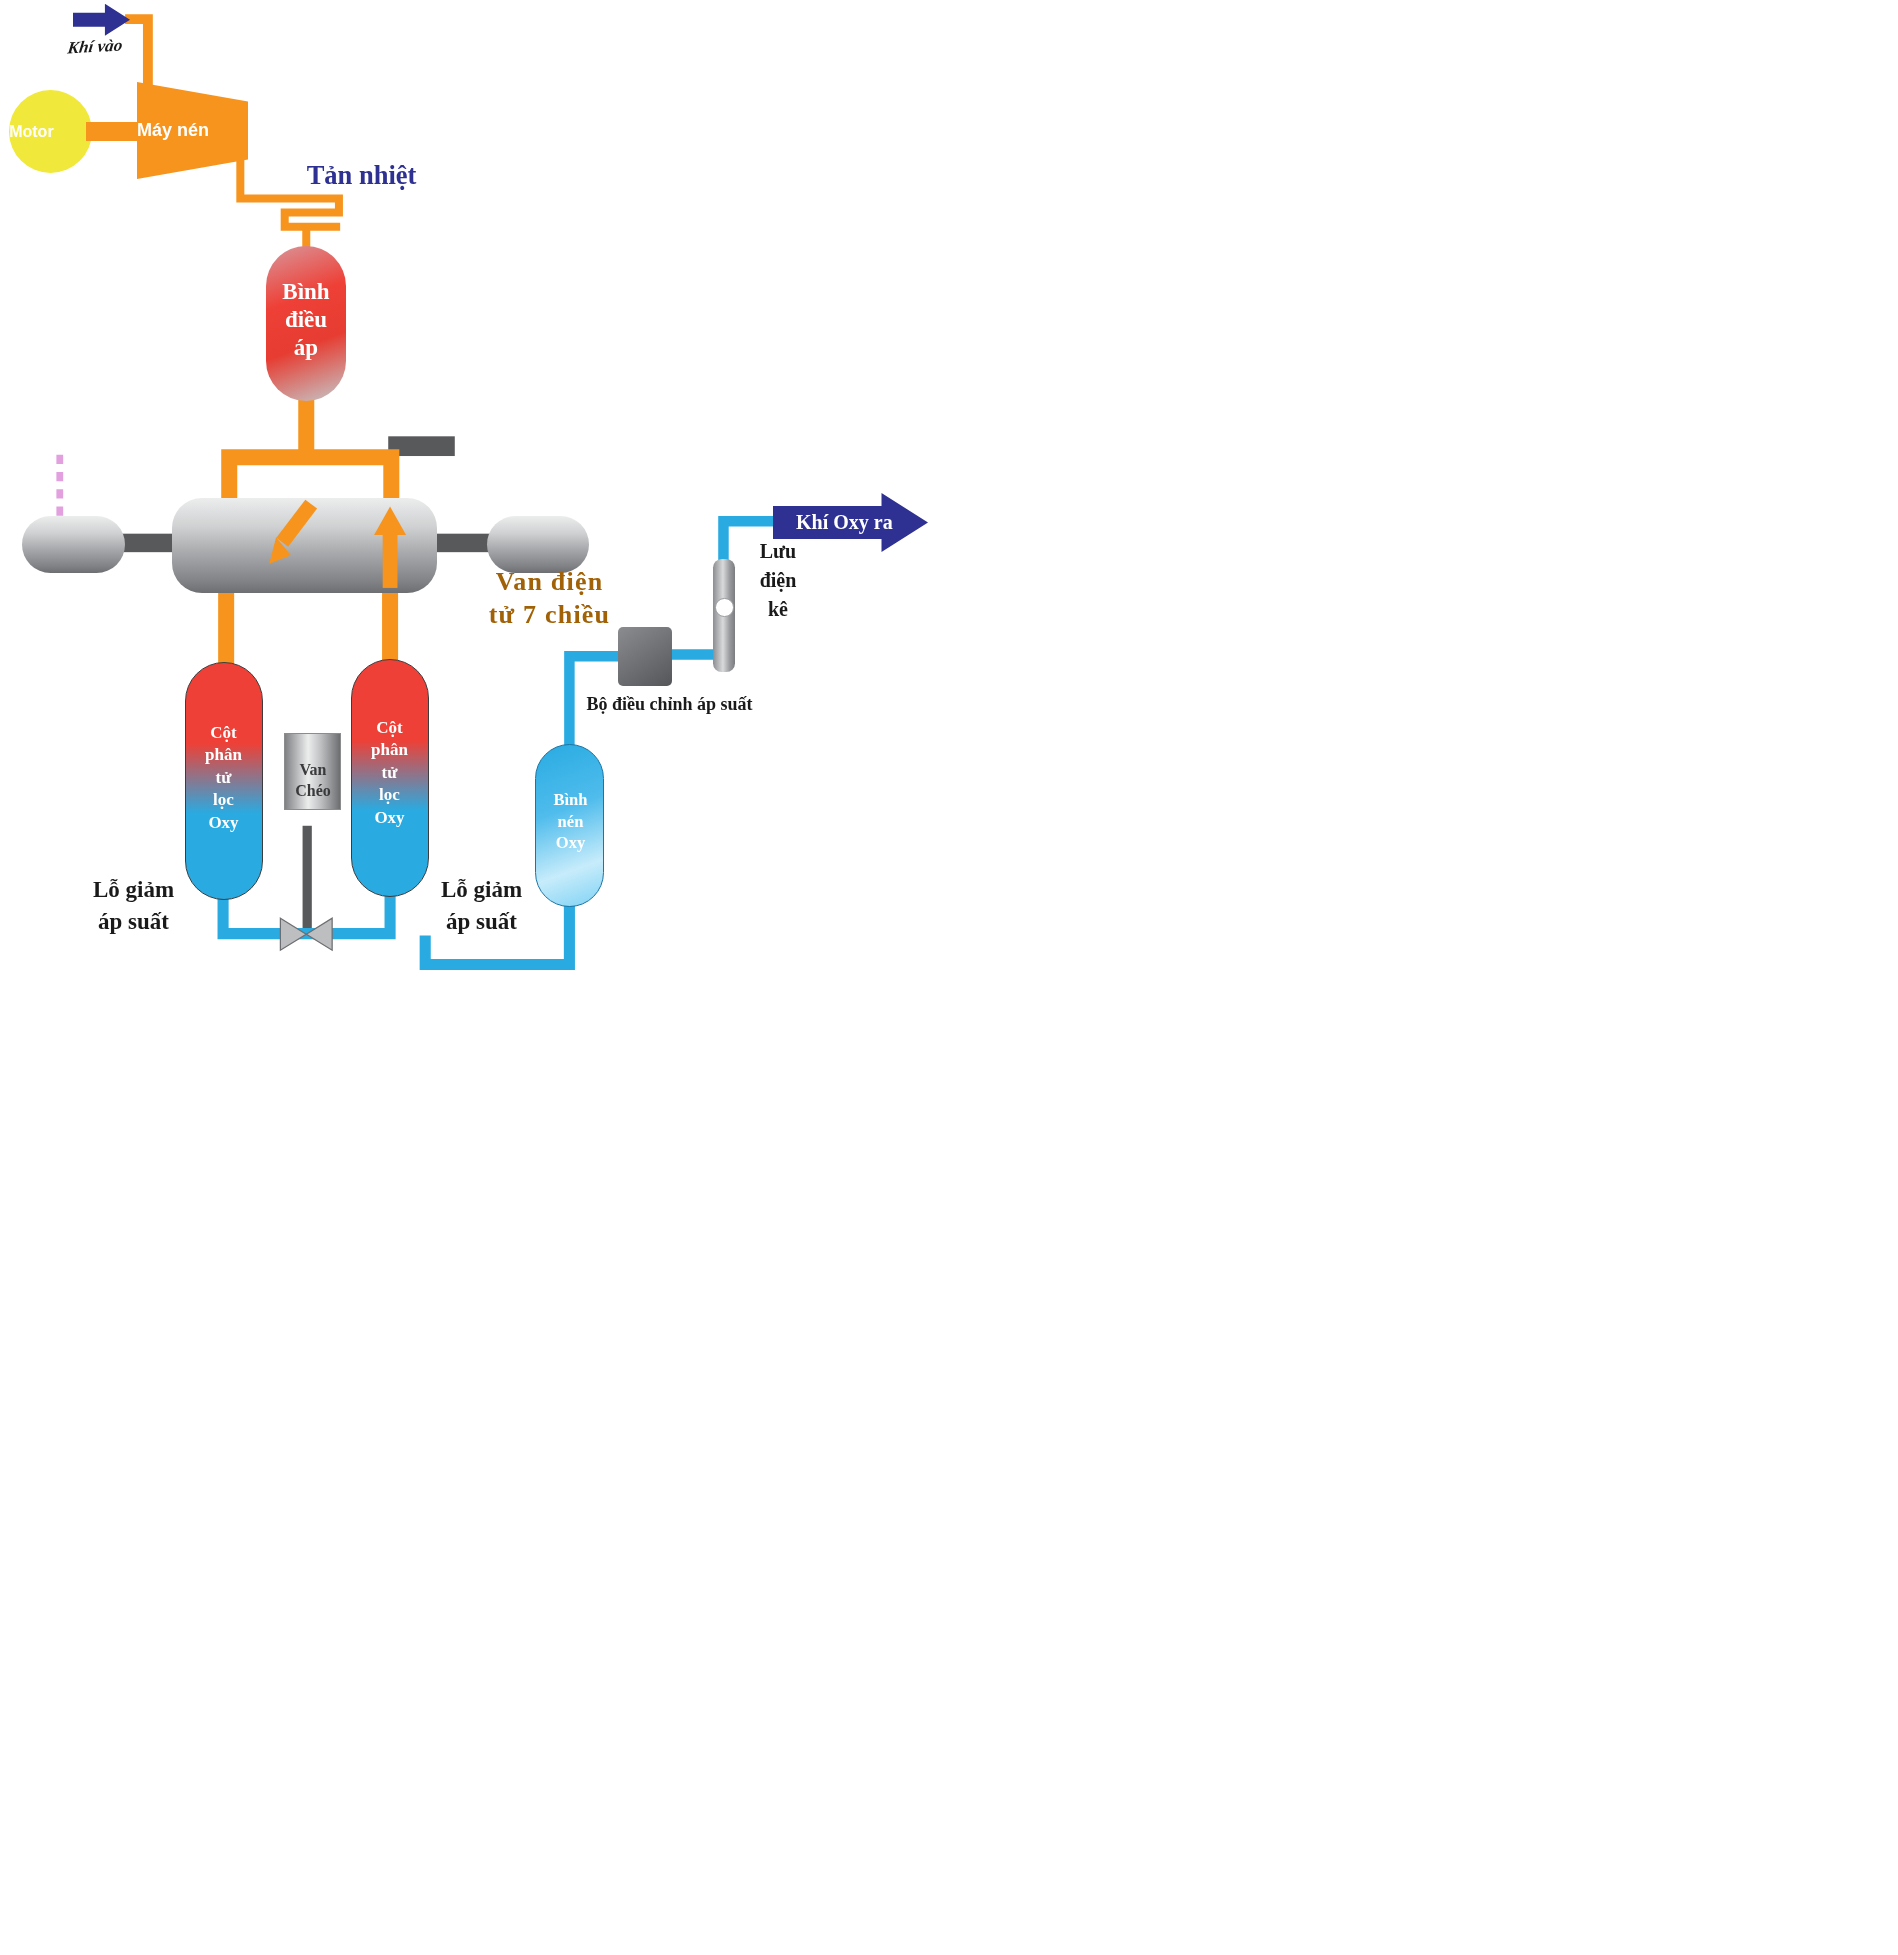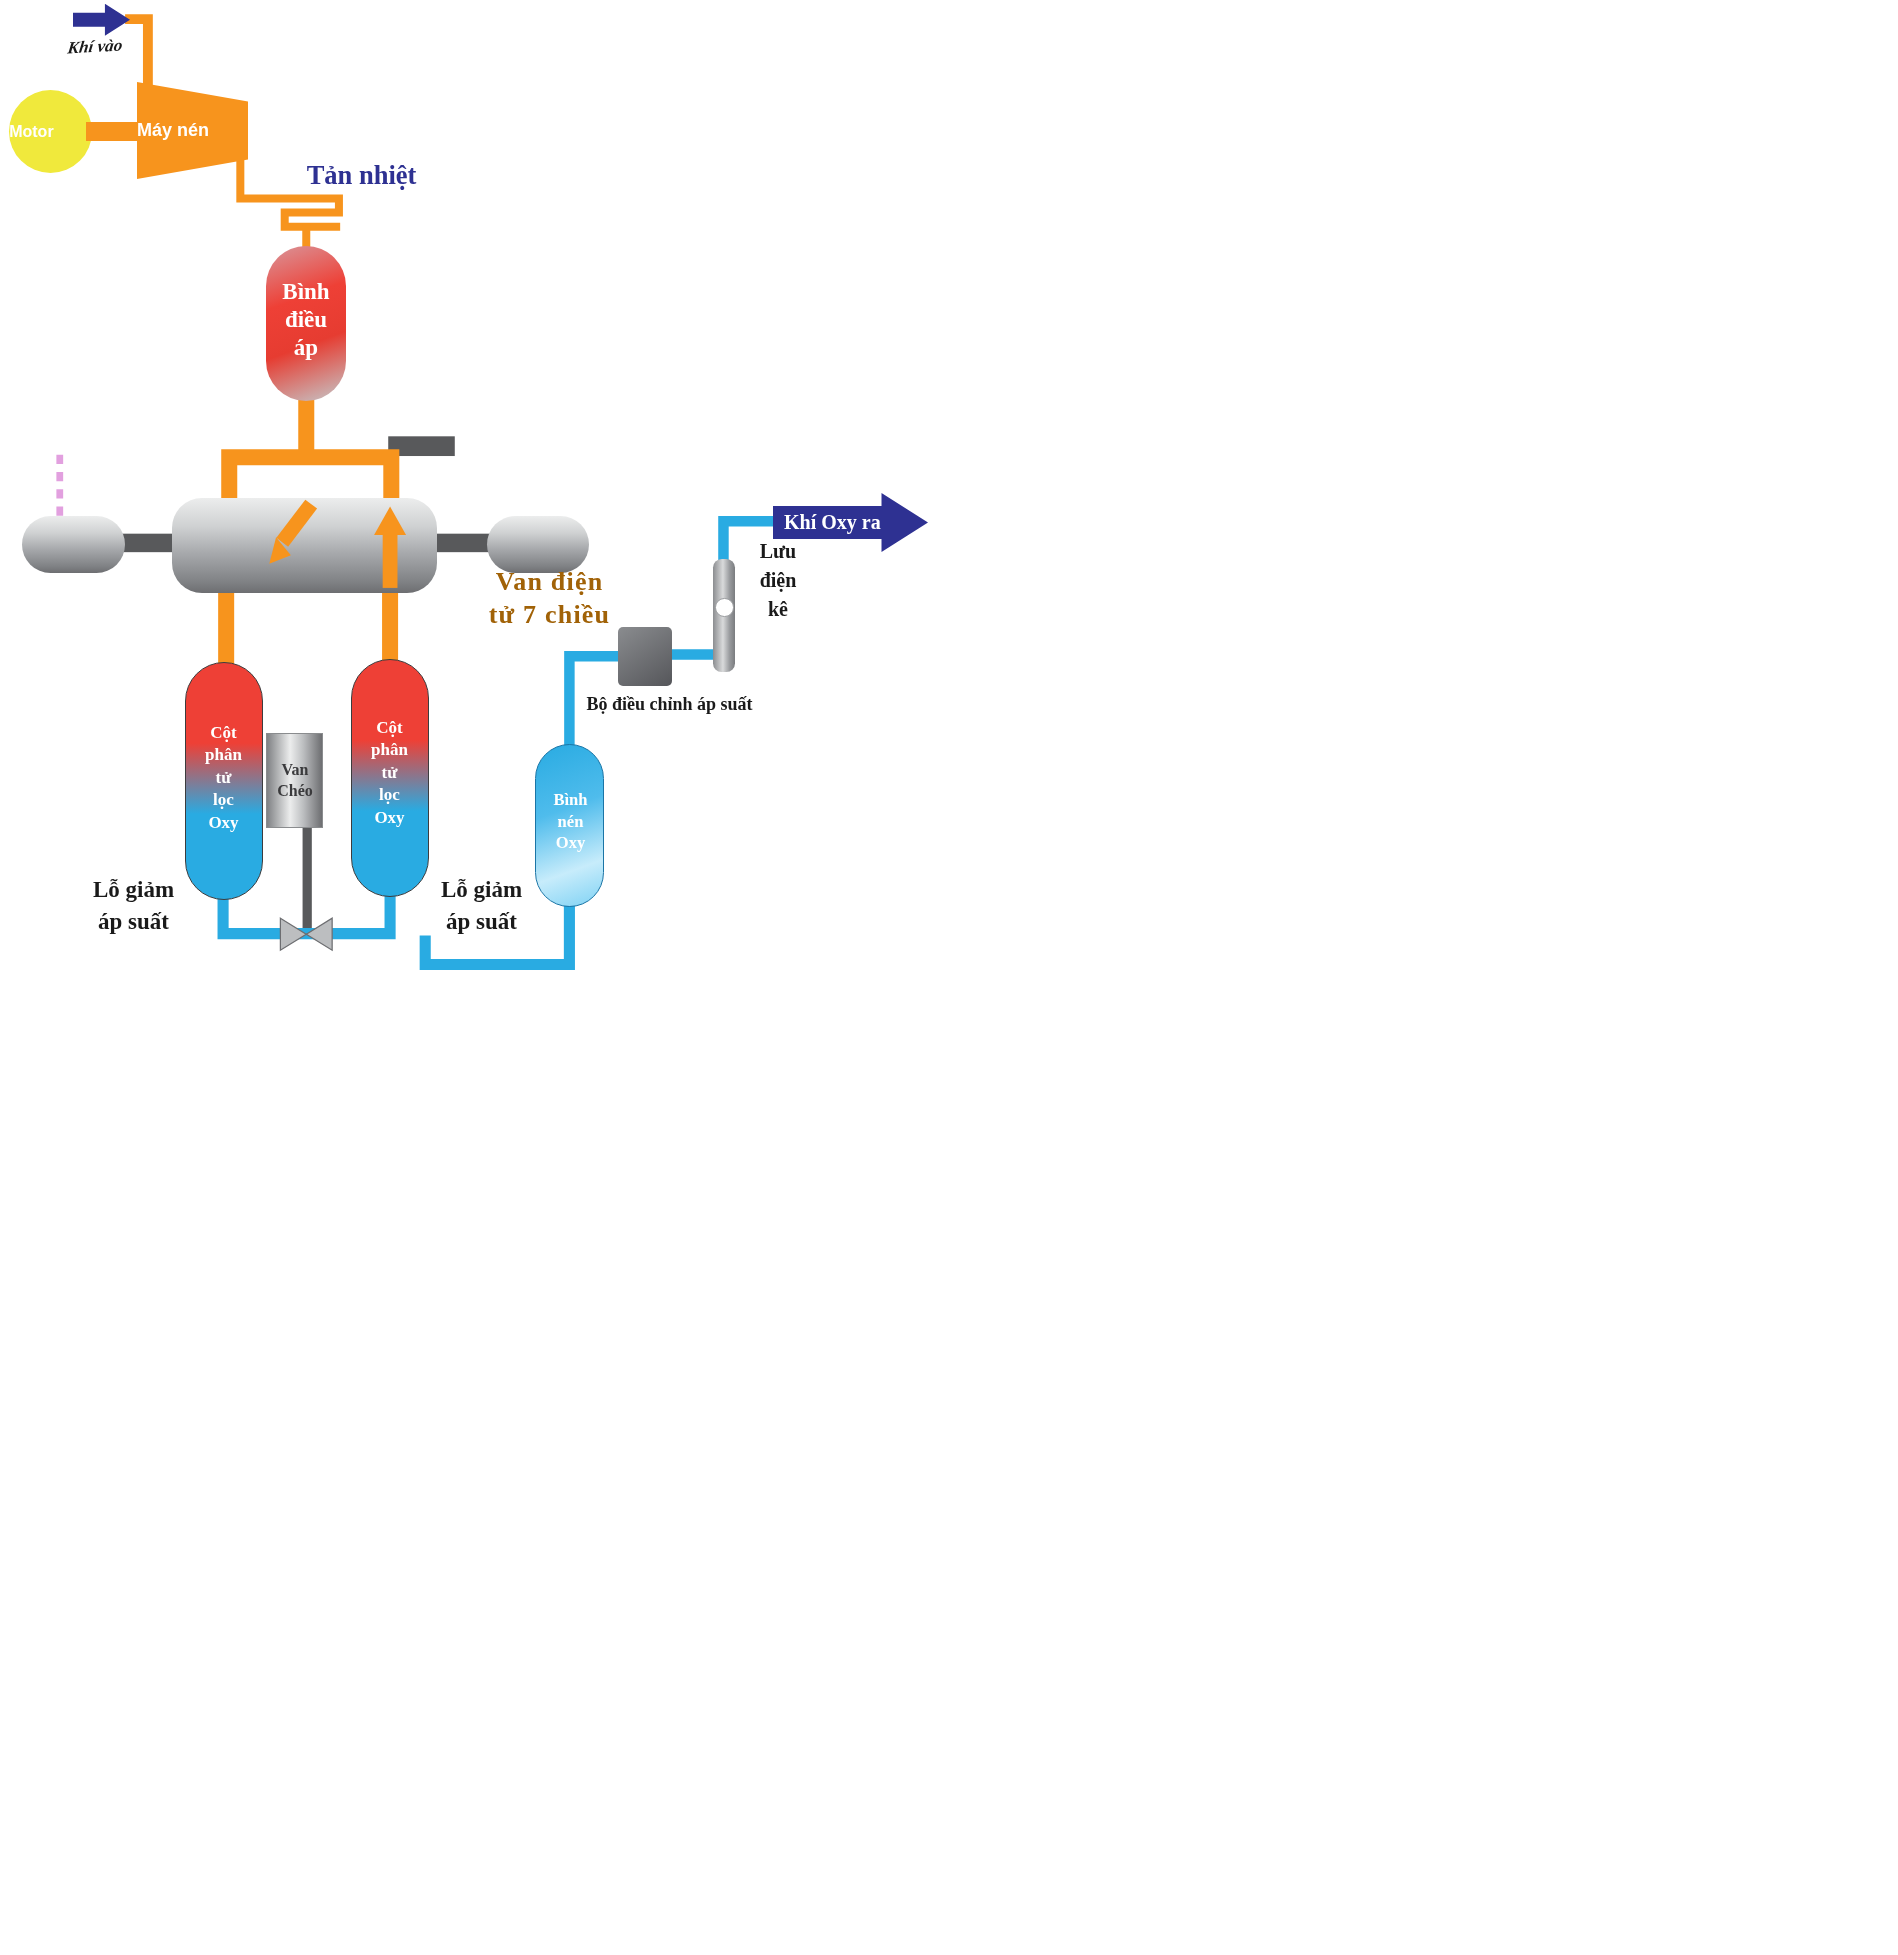--- a/index.html
+++ b/index.html
@@ -98,21 +98,21 @@
               background:linear-gradient(180deg,#ee4036 0%,#ee4036 34%,#29abe2 64%,#29abe2 100%)">
     <div class="lbl white" style="left:0;top:57px;width:75px;font-size:17px;line-height:1.32">
       <div>Cột</div>
       <div>phân</div>
       <div>tử</div>
       <div>lọc</div>
       <div>Oxy</div>
     </div>
   </div>
 
-  <div class="abs" style="left:266px;top:733px;width:57px;height:95px;border:0.6px solid #8a8c8e;
+  <div class="abs" style="left:284px;top:733px;width:57px;height:77px;border:0.6px solid #8a8c8e;
               background:linear-gradient(90deg,#7f8184 0%,#eceded 42%,#bcbec0 66%,#6d6e71 100%)">
     <div class="lbl" style="left:0;top:26px;width:56px;font-size:16px;line-height:1.3;color:#3a3a3c">
       <div>Van</div>
       <div>Chéo</div>
     </div>
   </div>
 
   <div class="abs capsule" style="left:535px;top:744px;width:69px;height:163px;border:0.6px solid #1b75a6;
               background:linear-gradient(160deg,#29abe2 0%,#4fbcec 40%,#c7ecfb 75%,#7fd2f4 100%)">
     <div class="lbl white" style="left:0;top:44px;width:69px;font-size:16.6px;line-height:1.3">
@@ -124,21 +124,21 @@
 
   <div class="abs" style="left:618px;top:627px;width:54px;height:59px;border-radius:5px;
               background:linear-gradient(145deg,#8a8c8f,#55565a)"></div>
 
   <div class="abs" style="left:713px;top:559px;width:22px;height:113px;border-radius:8.6px;
               background:linear-gradient(90deg,#8b8d90,#d9dadb 45%,#9a9c9f 75%,#7a7c7f)"></div>
   <div class="abs" style="left:715px;top:598px;width:18.5px;height:18.5px;border-radius:50%;background:#fff;border:0.6px solid #9a9c9f"></div>
 
   <div class="abs" style="left:773px;top:493px;width:155px;height:59px;background:var(--darkblue);
               clip-path:polygon(0 22%,70% 22%,70% 0,100% 50%,70% 100%,70% 78%,0 78%);
-              display:flex;align-items:center;padding-left:11px">
+              display:flex;align-items:center;padding-left:23px">
     <div style="font-weight:bold;font-size:20px;color:#fff;white-space:nowrap">Khí Oxy ra</div>
   </div>
 
   <svg class="layer" width="949" height="978" viewBox="0 0 1540 1587">
 
     <line x1="505" y1="818" x2="458" y2="880" stroke="var(--orange)" stroke-width="24"></line>
     <polygon points="437,915 472,901 448,872" style="fill:var(--orange)"></polygon>
 
     <rect x="621" y="858" width="24" height="96" style="fill:var(--orange)"></rect>
     <polygon points="607,868 633,822 659,868" style="fill:var(--orange)"></polygon>

